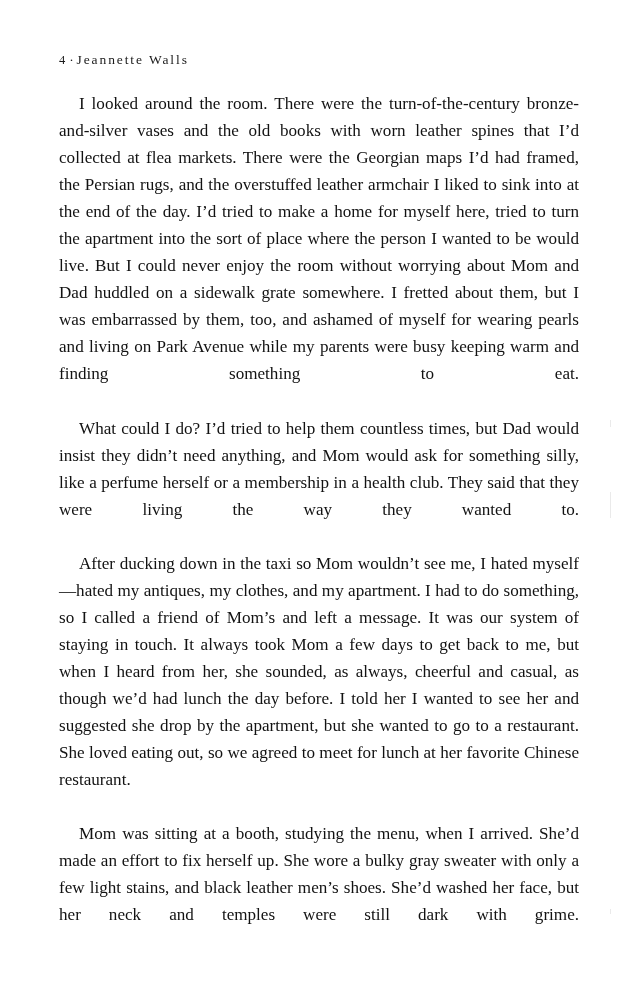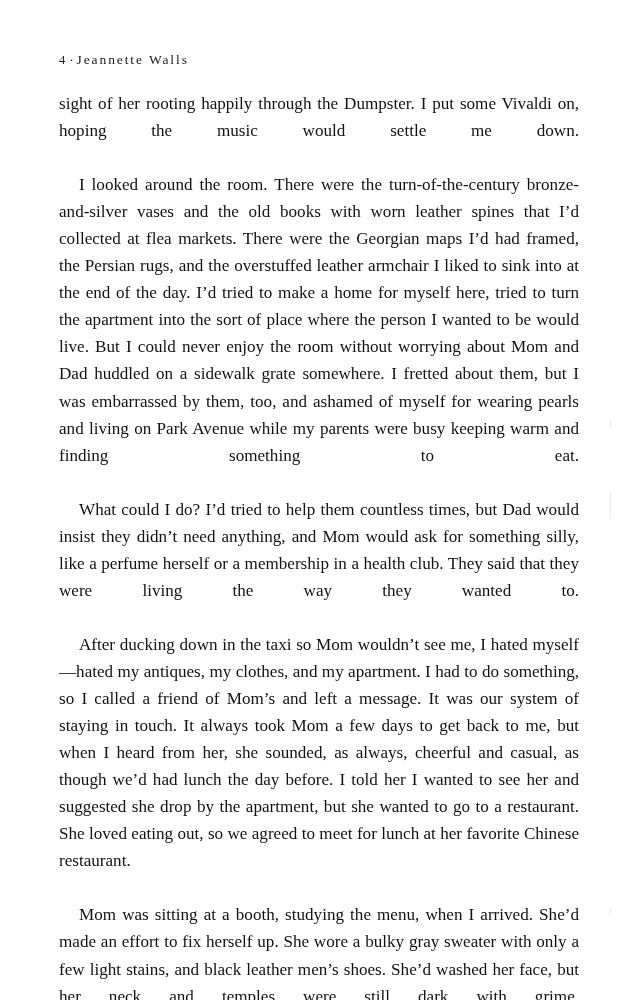--- a/index.html
+++ b/index.html
@@ -87,21 +87,20 @@
 </head>
 <body>
 
 <div class="page">
 
   <div class="running-head">
     <span class="folio">4</span><span class="sep">·</span><span class="booktitle">Jeannette Walls</span>
   </div>
 
   <div class="textblock">
-    <p class="para first">sight of her rooting happily through the Dumpster. I put some Vivaldi on, hoping the music would settle me down.</p>
     <p class="para">I looked around the room. There were the turn-of-the-century bronze-and-silver vases and the old books with worn leather spines that I’d collected at flea markets. There were the Georgian maps I’d had framed, the Persian rugs, and the overstuffed leather armchair I liked to sink into at the end of the day. I’d tried to make a home for myself here, tried to turn the apartment into the sort of place where the person I wanted to be would live. But I could never enjoy the room without worrying about Mom and Dad huddled on a sidewalk grate somewhere. I fretted about them, but I was embarrassed by them, too, and ashamed of myself for wearing pearls and living on Park Avenue while my parents were busy keeping warm and finding something to eat.</p>
     <p class="para">What could I do? I’d tried to help them countless times, but Dad would insist they didn’t need anything, and Mom would ask for something silly, like a perfume herself or a membership in a health club. They said that they were living the way they wanted to.</p>
     <p class="para">After ducking down in the taxi so Mom wouldn’t see me, I hated myself—hated my antiques, my clothes, and my apartment. I had to do something, so I called a friend of Mom’s and left a message. It was our system of staying in touch. It always took Mom a few days to get back to me, but when I heard from her, she sounded, as always, cheerful and casual, as though we’d had lunch the day before. I told her I wanted to see her and suggested she drop by the apartment, but she wanted to go to a restaurant. She loved eating out, so we agreed to meet for lunch at her favorite Chinese restaurant.</p>
     <p class="para">Mom was sitting at a booth, studying the menu, when I arrived. She’d made an effort to fix herself up. She wore a bulky gray sweater with only a few light stains, and black leather men’s shoes. She’d washed her face, but her neck and temples were still dark with grime.</p>
 
   </div>
 
   <div class="scan-artifact a1"></div>
   <div class="scan-artifact a2"></div>
   <div class="scan-artifact a3"></div>

